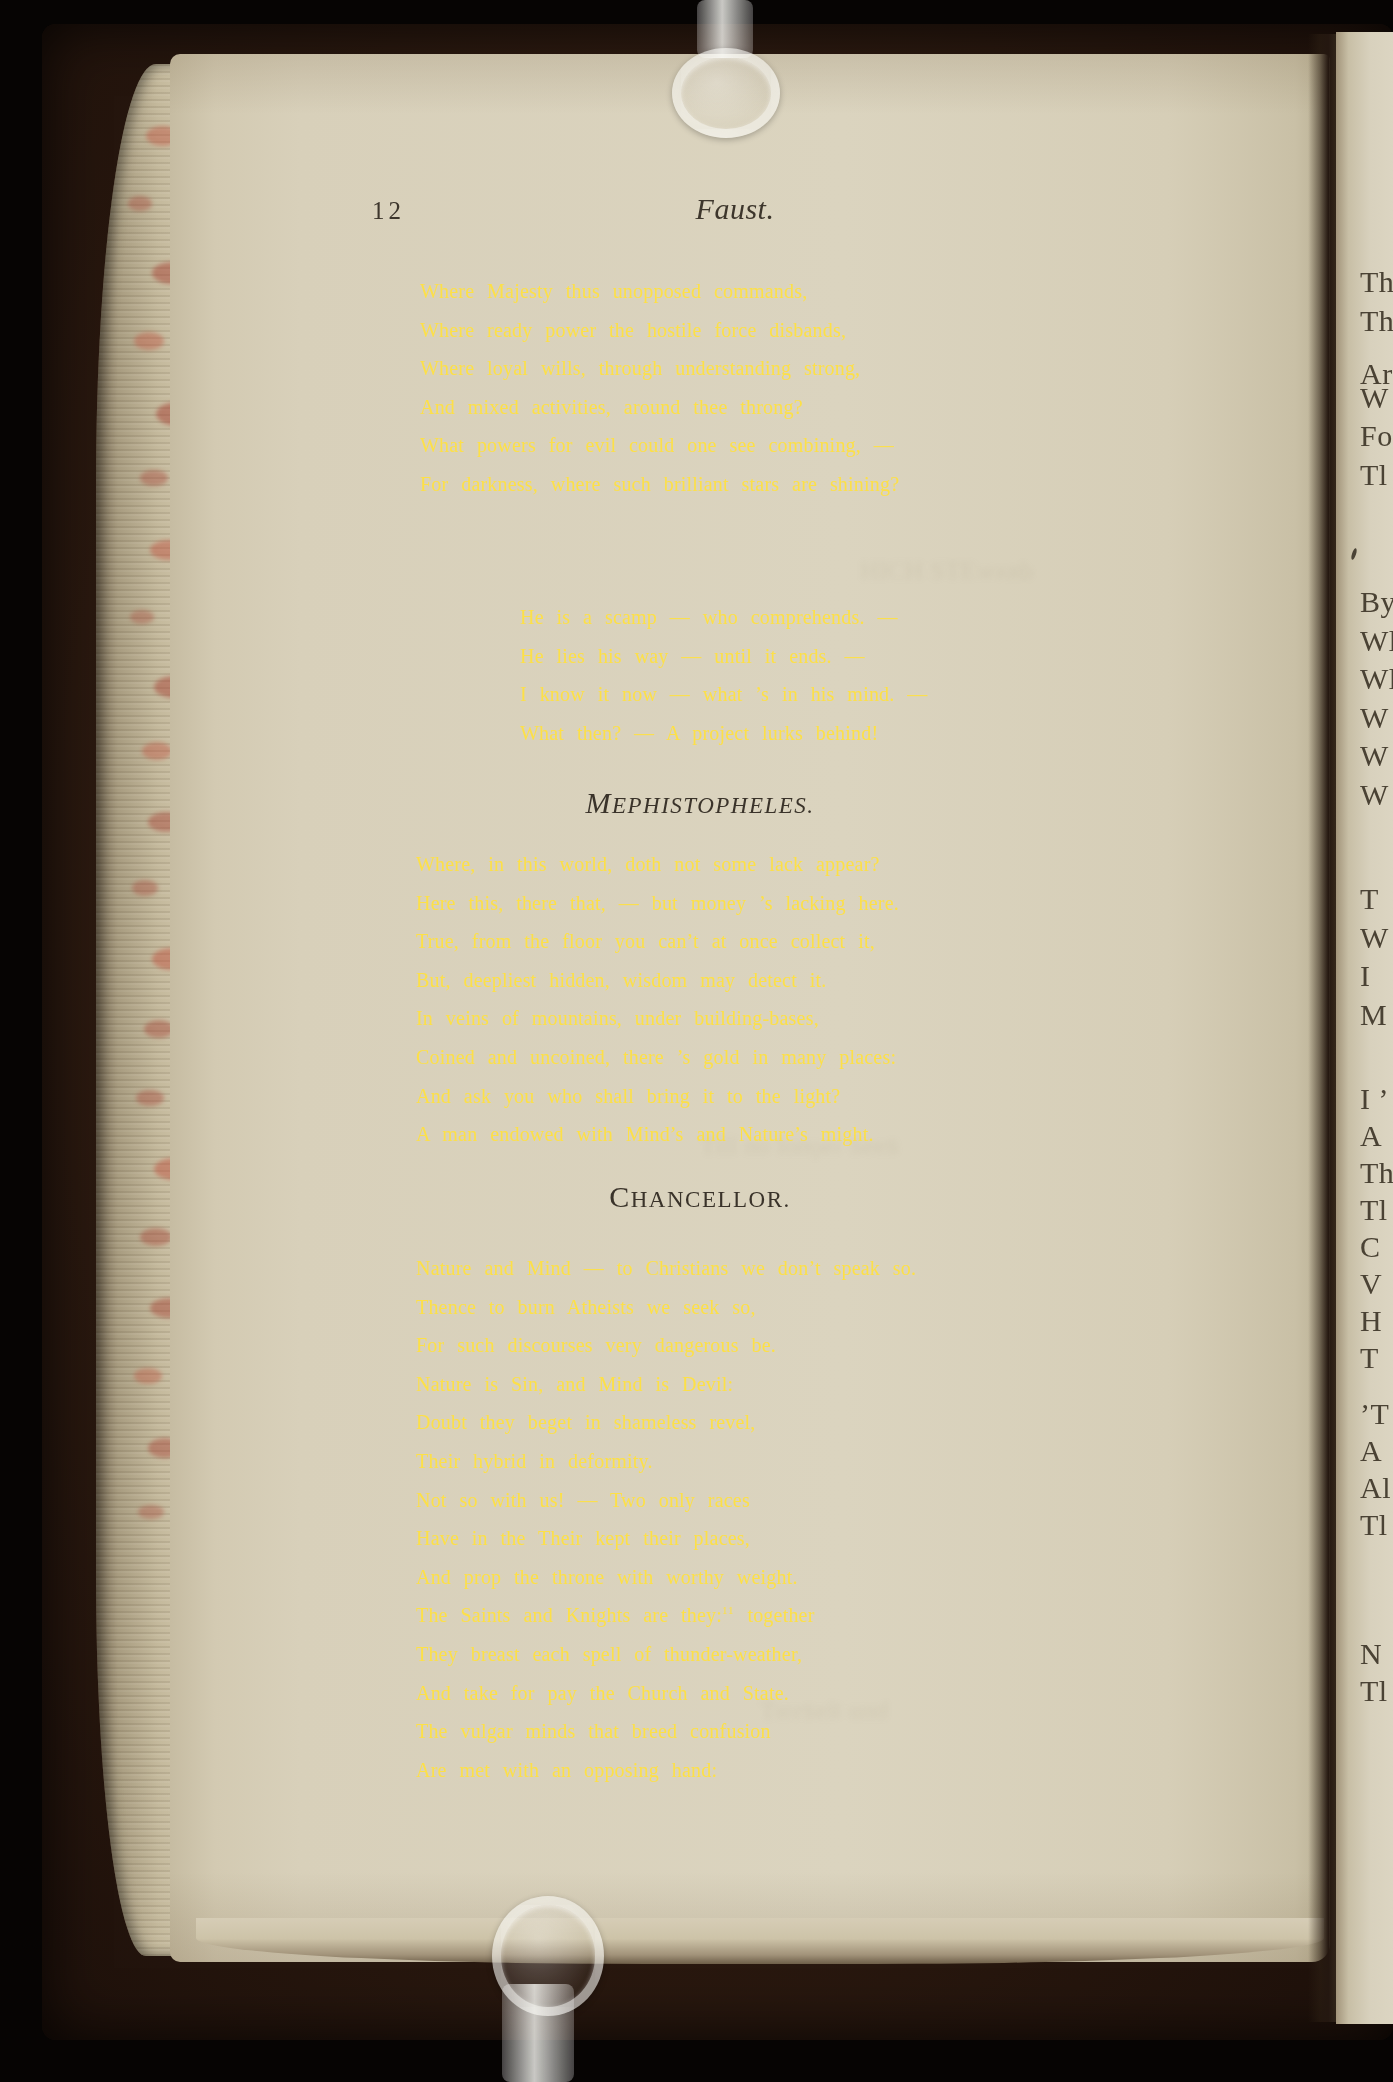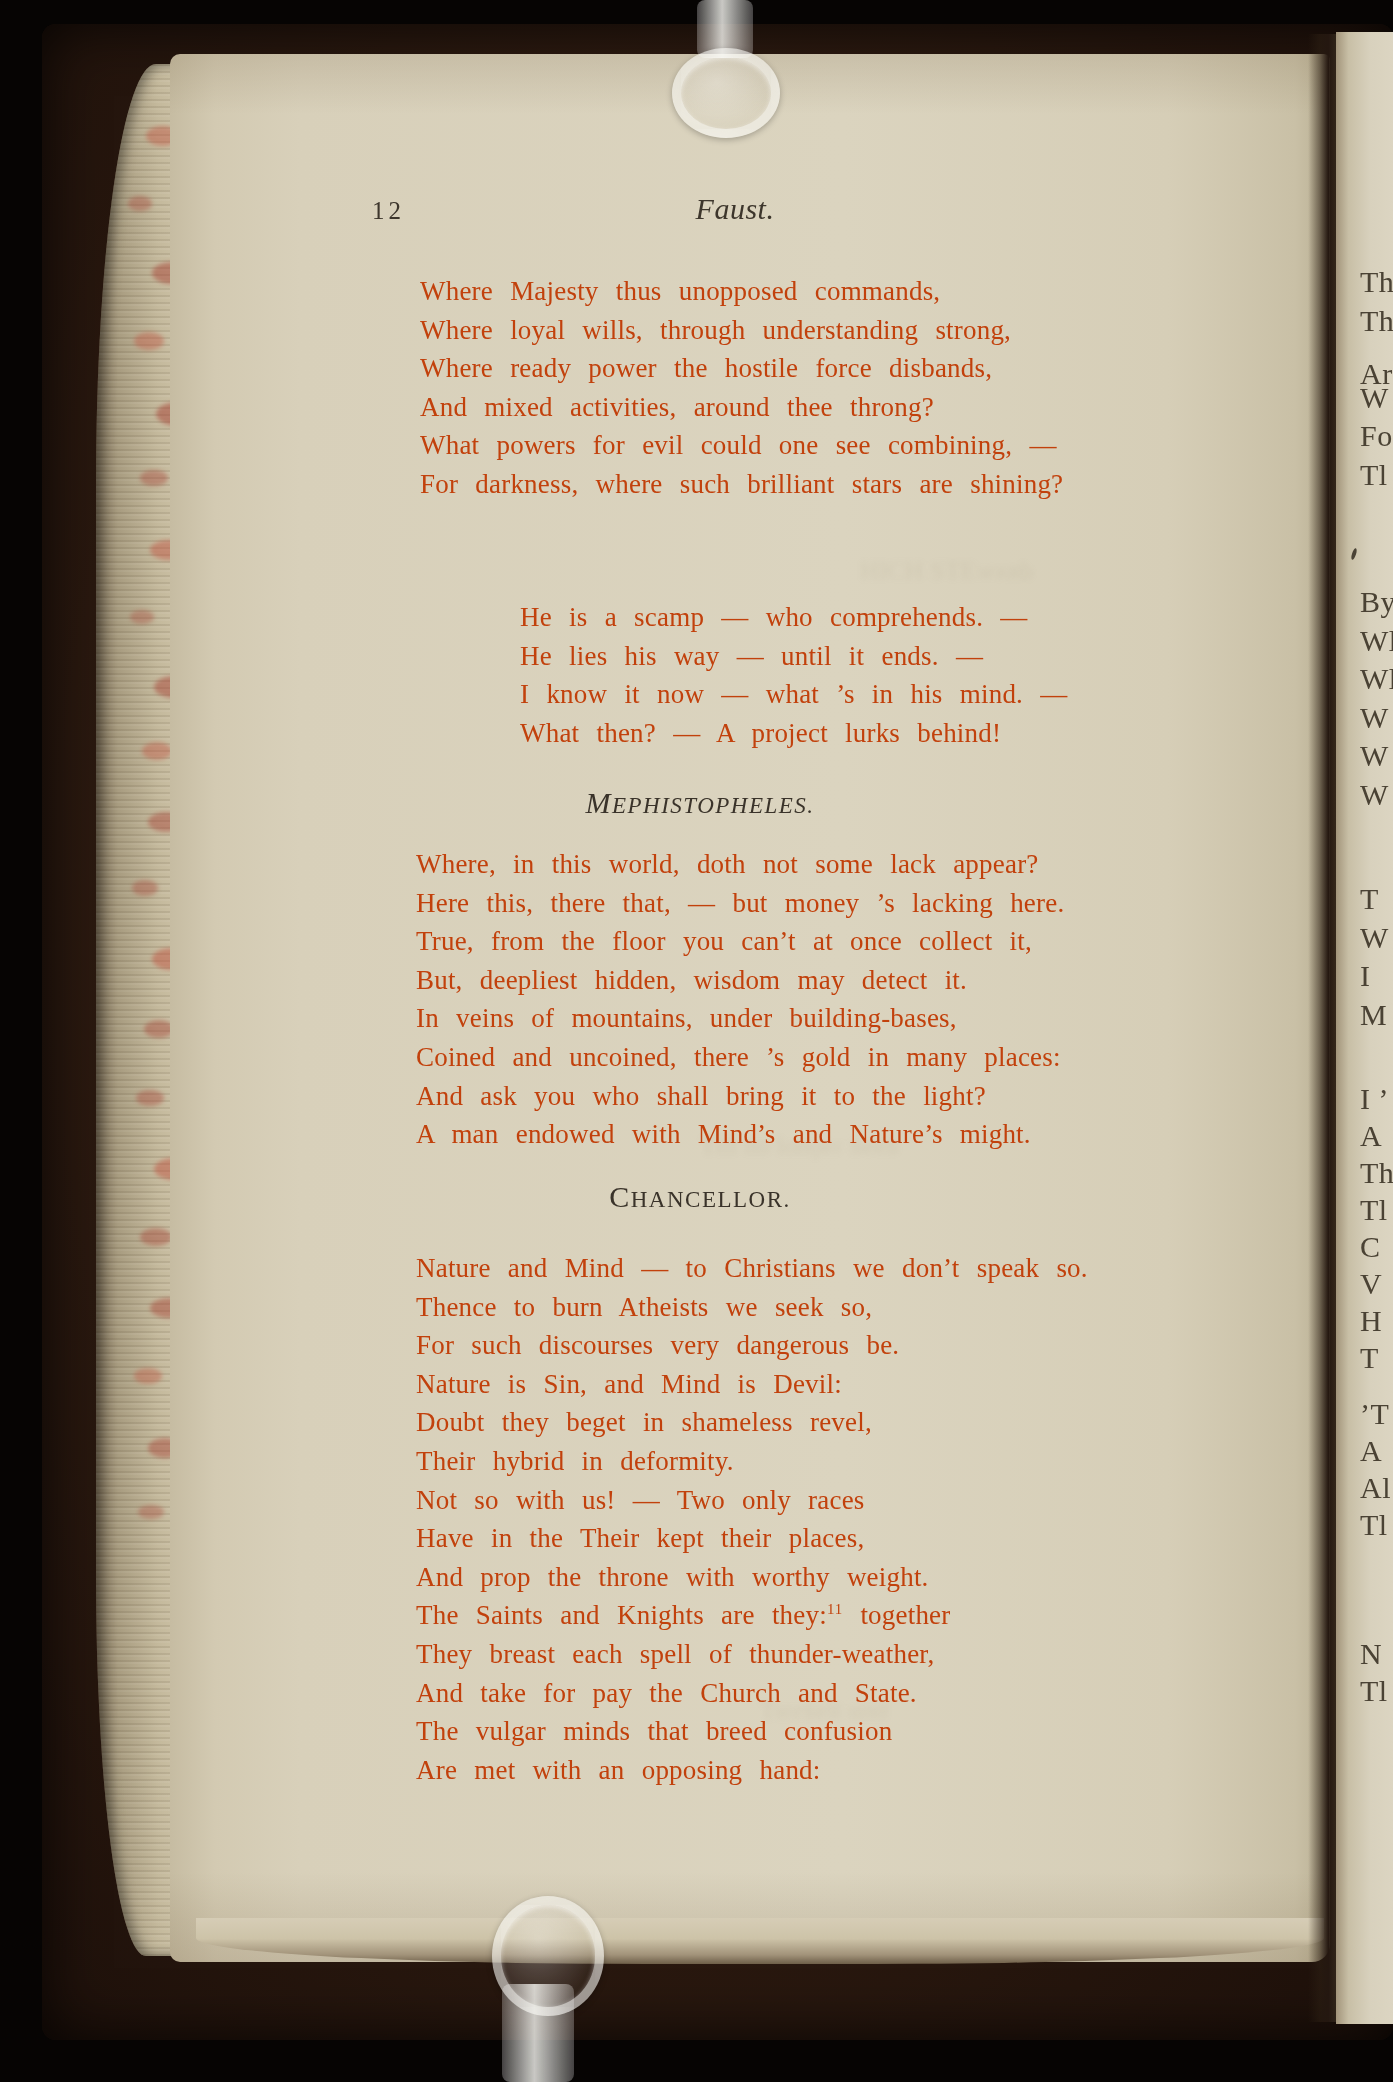--- a/index.html
+++ b/index.html
@@ -59,21 +59,21 @@
   #page-number{
     position:absolute;left:372px;top:197px;font-size:25px;color:#3d362c;letter-spacing:4px;
   }
   #running-head{
     position:absolute;left:585px;top:192px;width:300px;text-align:center;
     font-size:30px;font-style:italic;color:#3d362c;letter-spacing:.5px;
   }
   .stanza{position:absolute;}
   .verse-line{
     height:38.6px;line-height:38.6px;white-space:nowrap;
-    font-size:27px;color:#c2410c;word-spacing:.38em;letter-spacing:.2px;
+    font-size:20px;color:#fde047;word-spacing:.38em;letter-spacing:.2px;
   }
   .verse-line sup{font-size:.55em;vertical-align:super;letter-spacing:1px;line-height:0;}
   .section-heading{
     position:absolute;left:420px;width:560px;text-align:center;
     color:#3a332a;white-space:nowrap;
   }
   .section-heading .hc{font-size:30px;letter-spacing:1.5px;}
   .section-heading .hs{font-size:23px;letter-spacing:1.5px;}
   
   .ghost{
@@ -130,22 +130,22 @@
 
   <div id="gutter"></div>
   <div id="facing-page"></div>
 
   <div id="text-layer">
     <div id="page-number">12</div>
     <div id="running-head">Faust.</div>
 
   <div class="stanza" style="left: 420px; top: 272px;">
         <div class="verse-line">Where Majesty thus unopposed commands,</div>
+        <div class="verse-line">Where ready power the hostile force disbands,</div>
         <div class="verse-line">Where loyal wills, through understanding strong,</div>
-        <div class="verse-line">Where ready power the hostile force disbands,</div>
         <div class="verse-line">And mixed activities, around thee throng?</div>
         <div class="verse-line">What powers for evil could one see combining, —</div>
         <div class="verse-line">For darkness, where such brilliant stars are shining?</div>
       </div>
       <div class="stanza" style="left: 520px; top: 598px;">
         <div class="verse-line">He is a scamp — who comprehends. —</div>
         <div class="verse-line">He lies his way — until it ends. —</div>
         <div class="verse-line">I know it now — what ’s in his mind. —</div>
         <div class="verse-line">What then? — A project lurks behind!</div>
       </div>

